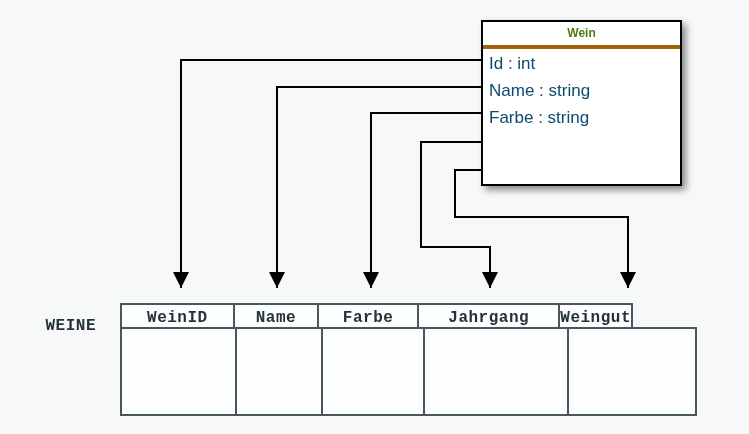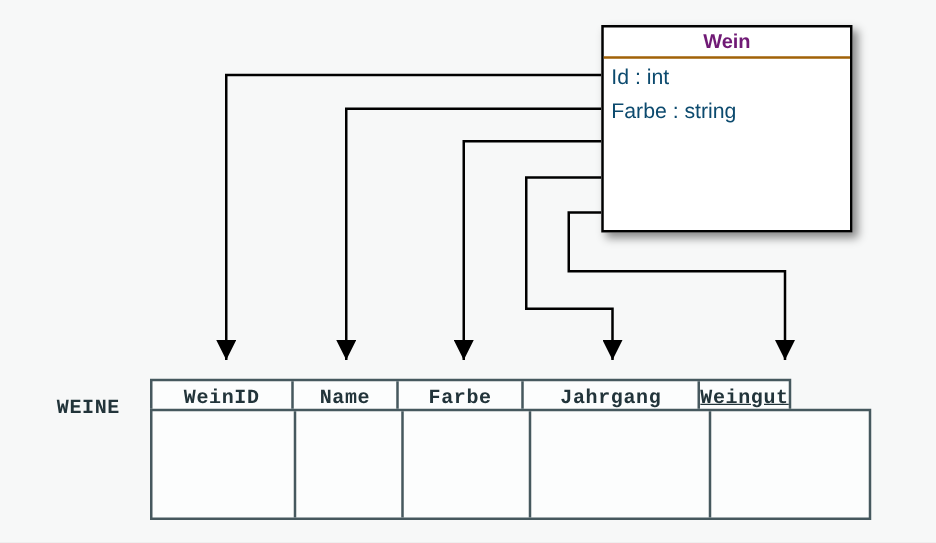--- a/index.html
+++ b/index.html
@@ -13,22 +13,22 @@
   .connectors path.wire { stroke:#000; stroke-width:2; fill:none; }
 
   
   .class-box {
     position:absolute; left:481px; top:20px; width:201px; height:166px;
     box-sizing:border-box; background:#ffffff; border:2px solid #000;
     box-shadow:4px 4px 7px rgba(0,0,0,0.45);
   }
   .class-title {
     height:23px; line-height:23px; text-align:center;
-    font-weight:bold; font-size:16px; color:#701a75;
-    border-bottom:2px solid #a16207;
+    font-weight:bold; font-size:12px; color:#4d7c0f;
+    border-bottom:4px solid #a16207;
   }
   .class-attrs { padding:1px 0 0 6px; }
   .class-attr {
     font-size:17px; line-height:27px; color:#0c4a6e; white-space:nowrap;
   }
 
   
   .mono {
     font-family:"Liberation Mono", monospace; font-weight:bold;
     font-size:16px; color:#22343a; letter-spacing:0.5px;
@@ -48,21 +48,21 @@
     border:2px solid #46585e; background:#fcfdfd;
   }
   .cell {
     box-sizing:border-box; border-right:2px solid #46585e;
     display:flex; align-items:center; justify-content:center;
   }
   .cell.c1 { width:115px; }
   .cell.c2 { width:86px; }
   .cell.c3 { width:102px; }
   .cell.c4 { width:144px; }
-  .cell.c5 { flex:1; border-right:none;text-decoration:underline; }
+  .cell.c5 { flex:1; border-right:none; }
 </style>
 </head>
 <body>
 
 <div class="canvas">
 
   <svg class="connectors" width="749" height="434" viewBox="0 0 749 434" xmlns="http://www.w3.org/2000/svg">
     <defs>
       <marker id="ah" viewBox="0 0 10 10" refX="10" refY="5" markerWidth="8" markerHeight="8" orient="auto">
         <path d="M0,0 L10,5 L0,10 z" fill="#000"></path>
@@ -72,20 +72,21 @@
     <path class="wire" d="M481,87 H277 V288" marker-end="url(#ah)"></path>
     <path class="wire" d="M481,113 H371 V288" marker-end="url(#ah)"></path>
     <path class="wire" d="M481,142 H421 V247 H490 V288" marker-end="url(#ah)"></path>
     <path class="wire" d="M481,170 H455 V217 H628 V288" marker-end="url(#ah)"></path>
   </svg>
 
   <div class="class-box">
     <div class="class-title">Wein</div>
     <div class="class-attrs">
       <div class="class-attr">Id : int</div>
+      <div class="class-attr">Name : string</div>
       <div class="class-attr">Farbe : string</div>
     </div>
   </div>
 
   <div class="weine-label mono">WEINE</div>
 
   <div class="table-header">
     <div class="cell c1 mono">WeinID</div>
     <div class="cell c2 mono">Name</div>
     <div class="cell c3 mono">Farbe</div>

